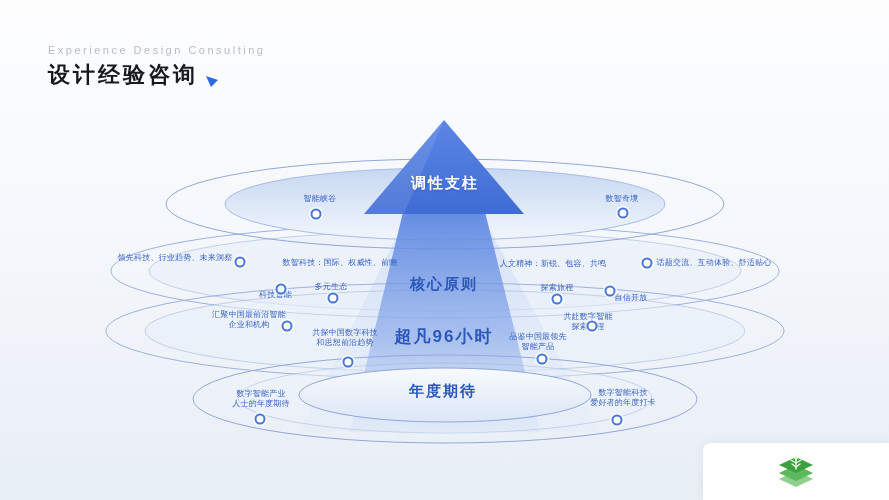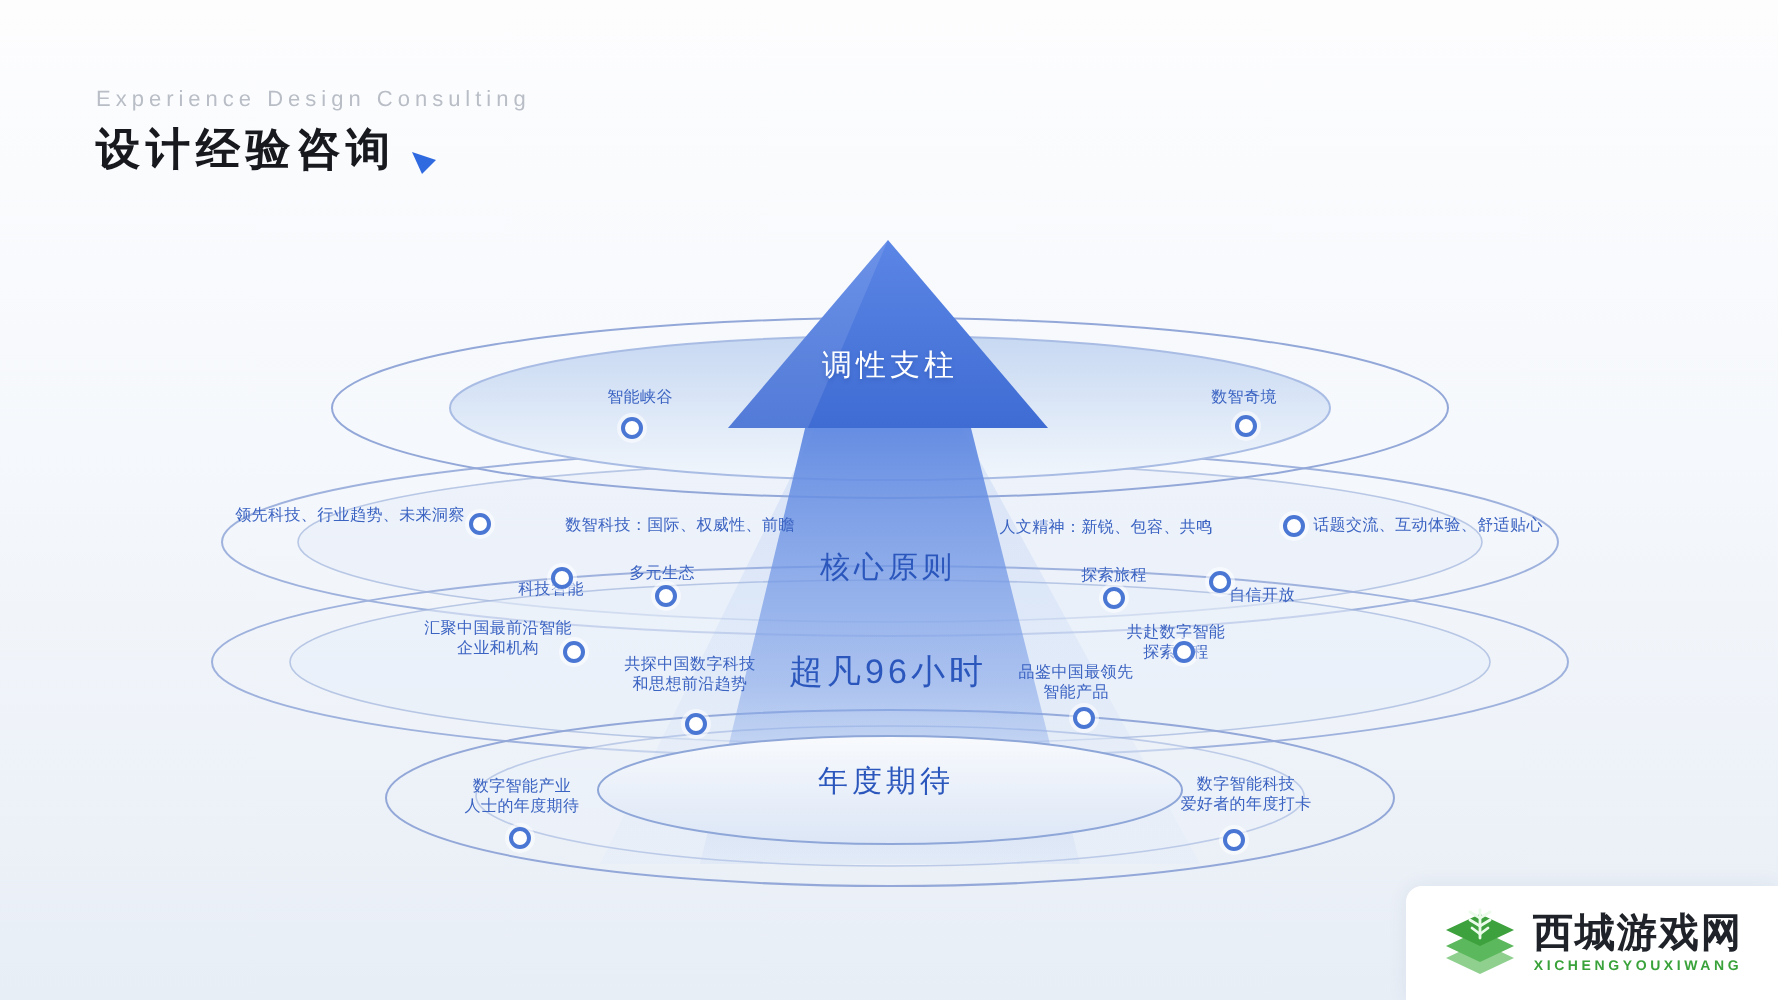--- a/index.html
+++ b/index.html
@@ -26,21 +26,21 @@
     white-space:pre-line;letter-spacing:0.2px;
   }
   .dot{
     position:absolute;width:7px;height:7px;border-radius:50%;
     background:#fff;border:2px solid #4a76d4;
     transform:translate(-50%,-50%);
     box-shadow:0 0 0 2px rgba(255,255,255,0.55);
   }
   .alabel{
     position:absolute;transform:translate(-50%,-50%);
-    font-weight:400;text-align:right;white-space:nowrap;letter-spacing:2px;
+    font-weight:700;text-align:right;white-space:nowrap;letter-spacing:2px;
   }
   .alabel.white{color:#ffffff;font-size:15px;text-shadow:0 1px 2px rgba(30,60,140,0.35);}
   .alabel.blue{color:#2b57bd;font-size:15px;}
   .alabel.big{font-size:17px;}
   
   .watermark{
     position:absolute;right:0;bottom:0;width:186px;height:57px;
     background:#ffffff;border-radius:8px 0 0 0;
     display:flex;align-items:center;justify-content:center;gap:8px;
     box-shadow:0 0 10px rgba(40,60,100,0.08);
@@ -164,19 +164,15 @@
       <g stroke="#eafbea" stroke-width="1.4" fill="none" stroke-linecap="round">
         <line x1="19" y1="4" x2="19" y2="18"></line>
         <path d="M19,8 L14,5"></path>
         <path d="M19,8 L24,5"></path>
         <path d="M19,12 L14,9"></path>
         <path d="M19,12 L24,9"></path>
         <path d="M19,16 L15,13"></path>
         <path d="M19,16 L23,13"></path>
       </g>
     </svg>
-    <div class="wm-text">
-      <div class="wm-name">西城游戏网</div>
-      <div class="wm-latin">XICHENGYOUXIWANG</div>
-    </div>
   </div>
 
 </div>
 
 </body></html>

